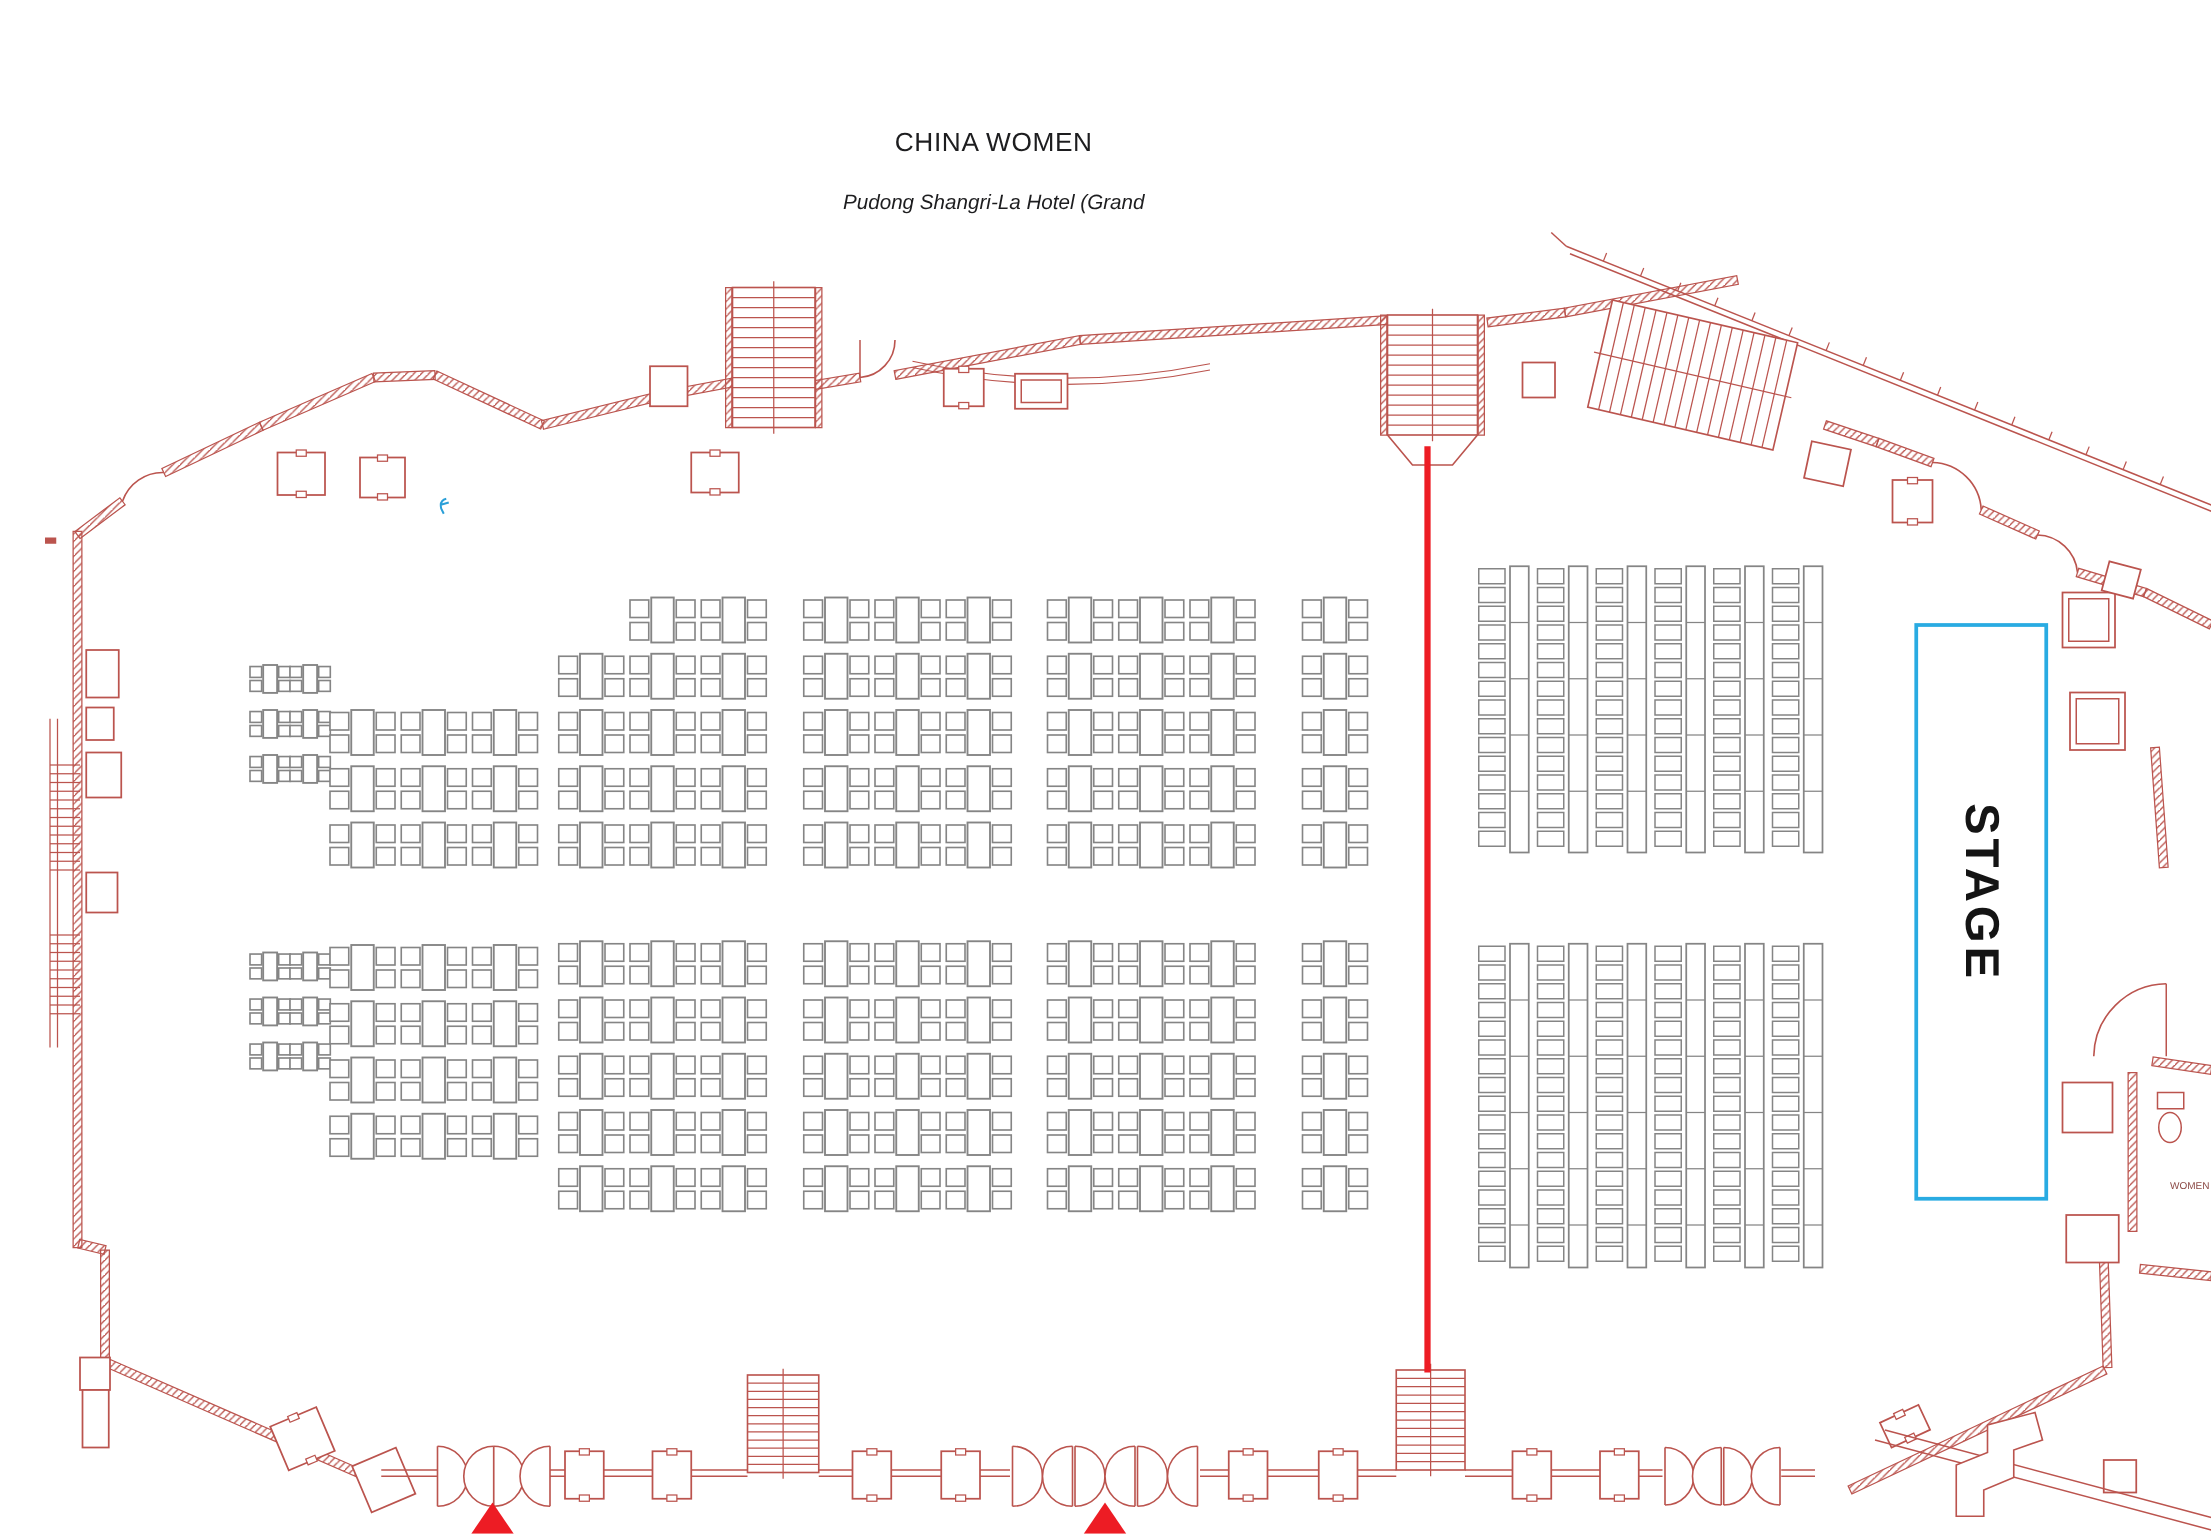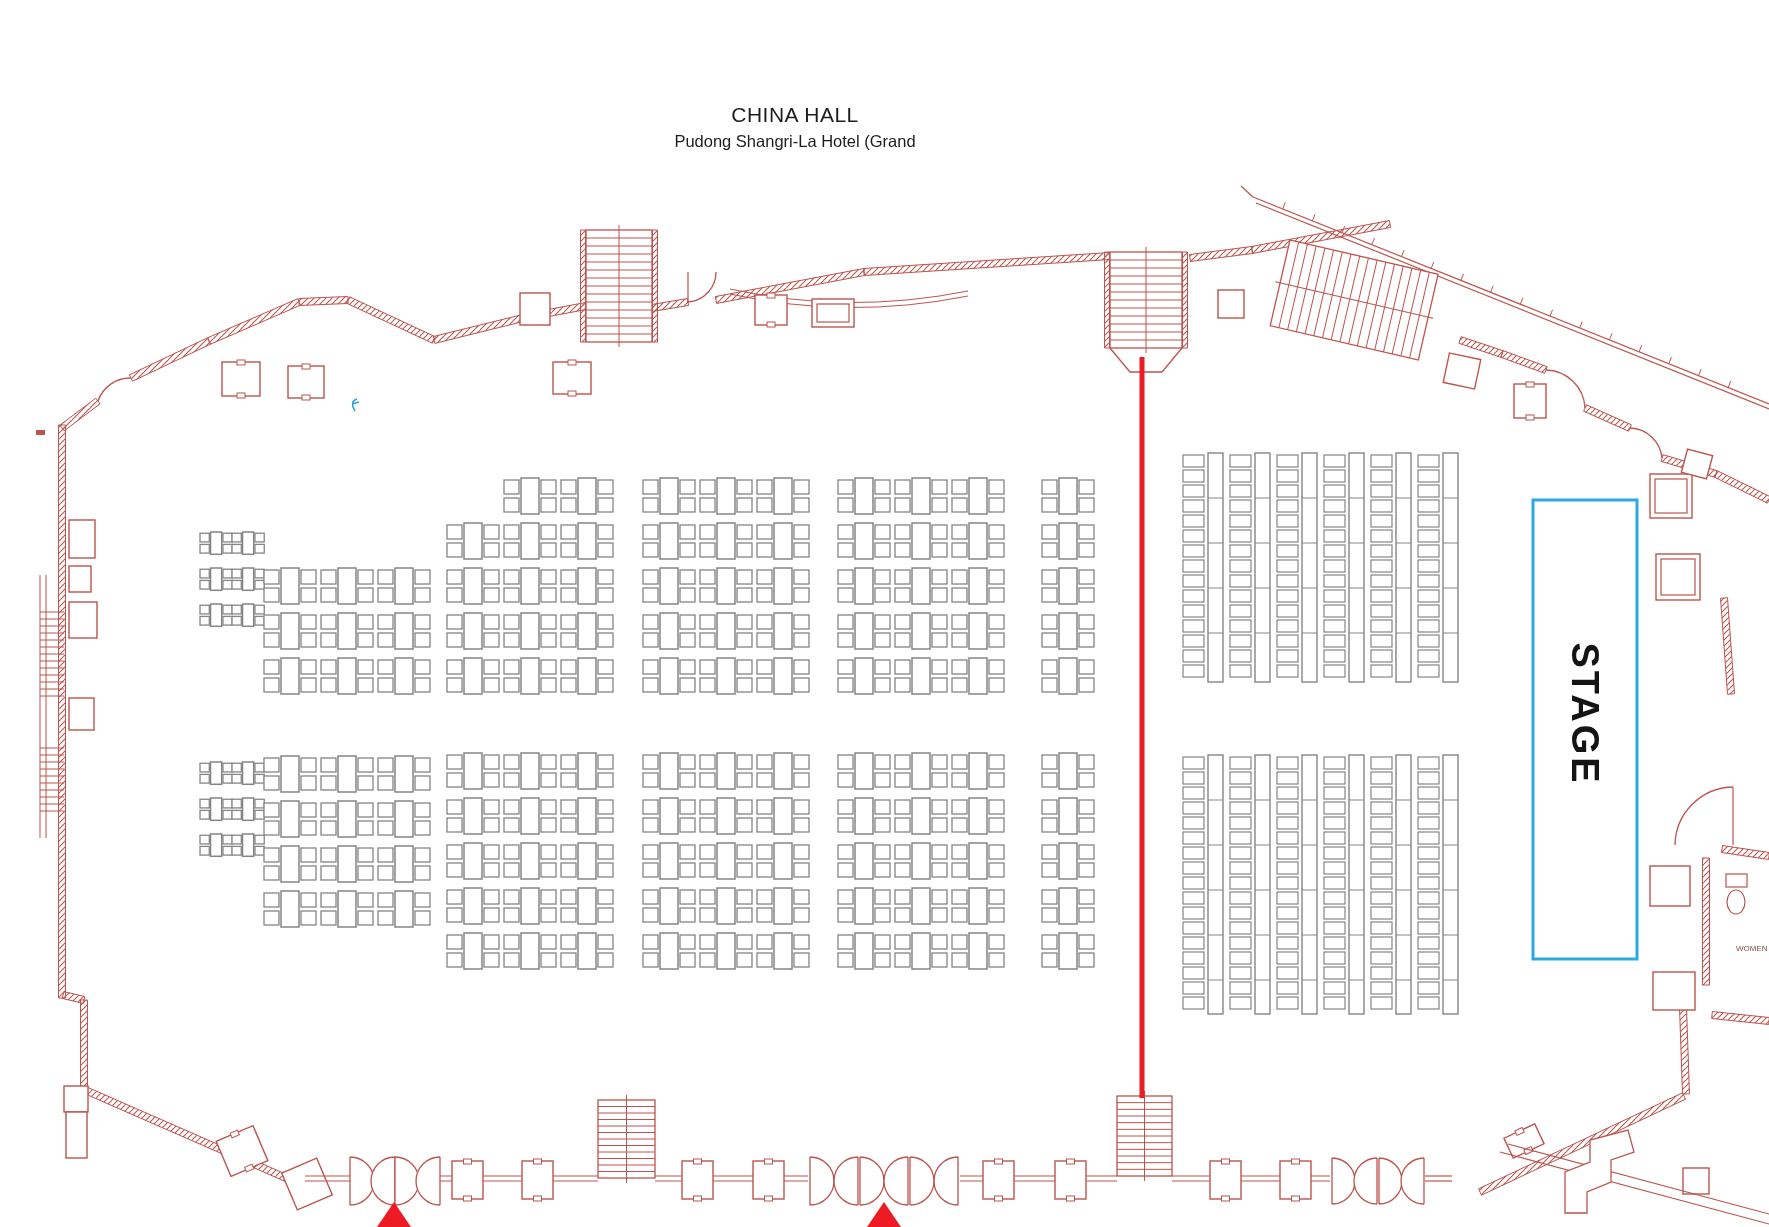--- a/index.html
+++ b/index.html
@@ -2,27 +2,27 @@
 <html><head>
 <meta charset="utf-8">
 <style>
   html,body{margin:0;padding:0;background:#ffffff;}
   body{width:1769px;height:1227px;position:relative;overflow:hidden;
        font-family:"Liberation Sans", sans-serif;}
   #plan{position:absolute;left:0;top:0;}
   .title-block{position:absolute;left:580px;top:103px;width:430px;
                text-align:center;color:#1d1d1f;z-index:5;}
   .title-main{font-size:21px;letter-spacing:.5px;}
-  .title-sub{font-size:16.5px;line-height:1.25;margin-top:4px;}
+  .title-sub{font-size:16.5px;line-height:1.25;margin-top:25px;font-style:italic;}
 </style>
 </head>
 <body>
 
 <div class="title-block">
-  <div class="title-main">CHINA HALL</div>
+  <div class="title-main">CHINA WOMEN</div>
   <div class="title-sub">
     <div>Pudong Shangri-La Hotel (Grand</div>
   </div>
 </div>
 
 <svg id="plan" width="1769" height="1227" viewBox="0 0 1769 1227">
   <defs>
     <pattern id="hatch" width="6" height="6" patternUnits="userSpaceOnUse">
       <path d="M-1,7 L7,-1" stroke="#bb544e" stroke-width="1.1"></path>
       <path d="M-1,1 L1,-1" stroke="#bb544e" stroke-width="1.1"></path>

